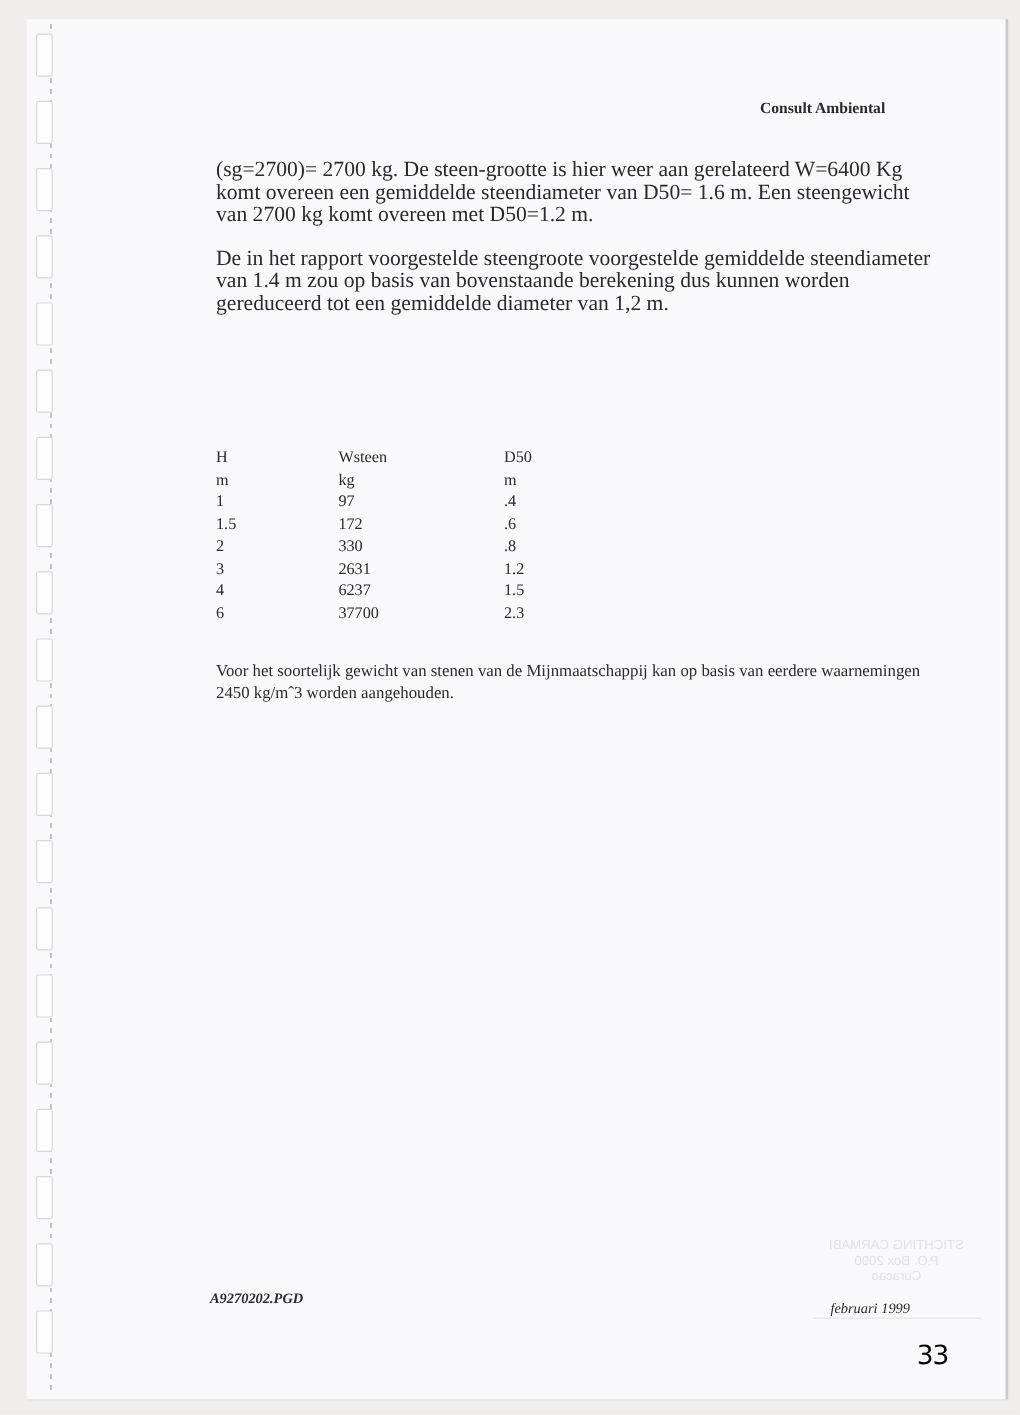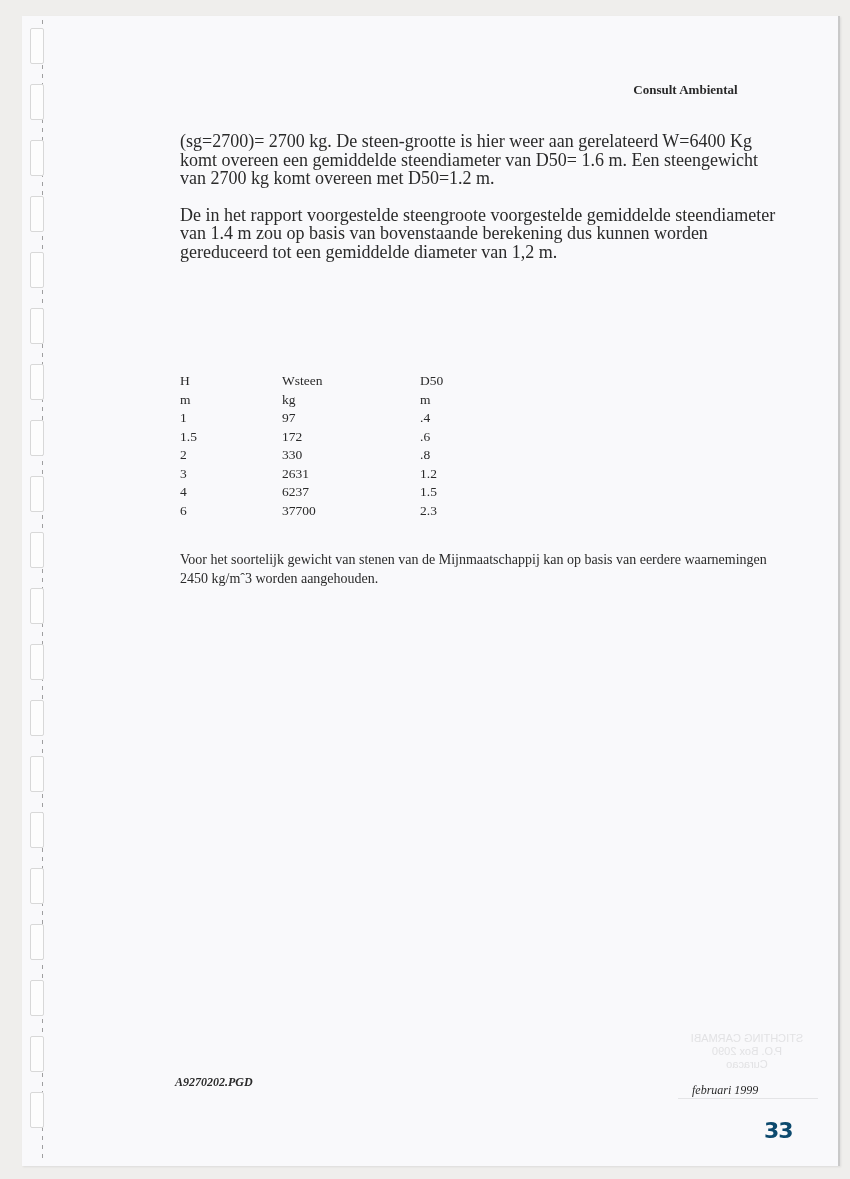--- a/index.html
+++ b/index.html
@@ -96,22 +96,22 @@
     .stamp-line {
       position: absolute;
       left: 678px; top: 1098px; width: 140px; height: 1px;
       background: #e4e4e6;
     }
     .page-number {
       position: absolute;
       left: 764px; top: 1118px;
       font-family: "DejaVu Sans", sans-serif;
       font-size: 22px;
-      color: #0c4a6e;
-      font-weight: 700;
+      color: #000000;
+      font-weight: 400;
       letter-spacing: -1px;
     }
   </style>
 </head>
 <body>
 
 <div class="page"></div>
 
 <div class="binding">
   <div class="spine"></div>

